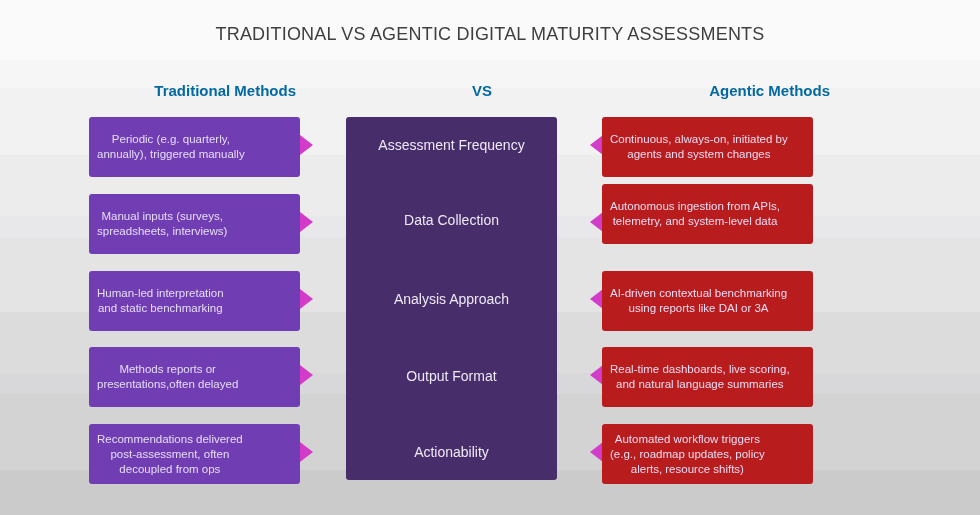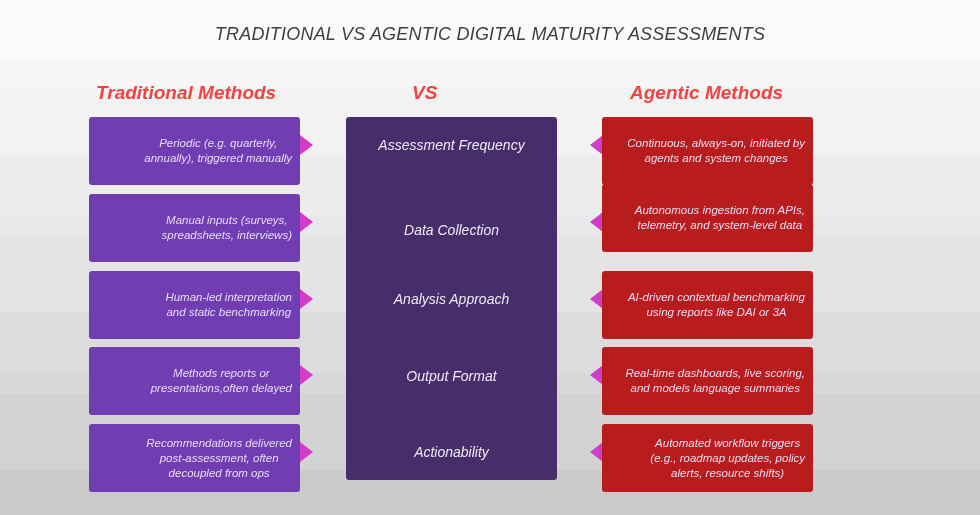--- a/index.html
+++ b/index.html
@@ -1,15 +1,15 @@
 <!DOCTYPE html>
 <html><head>
   <meta charset="utf-8">
   <style>
-    * { box-sizing: border-box; margin: 0; padding: 0; font-style: italic; }
+    * { box-sizing: border-box; margin: 0; padding: 0; }
     html, body { width: 980px; height: 515px; overflow: hidden; }
     body {
       position: relative;
       font-family: "Liberation Sans", "DejaVu Sans", sans-serif;
       background: linear-gradient(to bottom,
         #fafafa 0px, #fafafa 60px,
         #f6f6f7 60px, #f6f6f7 88px,
         #f2f2f2 88px, #f2f2f2 155px,
         #ececec 155px, #ececec 216px,
         #e8e7ea 216px, #e8e7ea 237px,
@@ -18,31 +18,31 @@
         #d8d7da 373px, #d8d7da 394px,
         #d3d3d3 394px, #d3d3d3 470px,
         #cbcbcb 470px, #cbcbcb 515px);
     }
     .title {
       position: absolute; left: 0; top: 24px; width: 980px;
       text-align: center; font-size: 18px; font-weight: 500;
       color: #3f3f3f; letter-spacing: 0.2px;
     }
     .col-head {
-      position: absolute; top: 82px; font-size: 19px; font-weight: bold;
-      color: #ef4444; text-align: left;
+      position: absolute; top: 82px; font-size: 15px; font-weight: bold;
+      color: #0369a1; text-align: right;
     }
     .head-left { left: 96px; width: 200px; }
     .head-vs { left: 412px; width: 80px; }
     .head-right { left: 630px; width: 200px; }
 
     .box {
-      position: absolute; width: 211px; height: 68px; border-radius: 3px;
+      position: absolute; width: 211px; height: 60px; border-radius: 3px;
       color: #e6dcf5; font-size: 11.5px; line-height: 15px;
-      display: flex; align-items: center; justify-content: flex-end;
+      display: flex; align-items: center; justify-content: flex-start;
       text-align: center; padding: 0 8px;
     }
     .box.left { left: 89px; background: #703db3; }
     .box.right { left: 602px; background: #b91c1c; }
     .box span { white-space: pre-line; }
 
     .arrow {
       position: absolute; width: 0; height: 0;
       border-top: 10px solid transparent; border-bottom: 10px solid transparent;
     }
@@ -79,21 +79,21 @@
 <div class="box right" style="top:117px">
   <span>Continuous, always-on, initiated by
 agents and system changes</span>
 </div>
 
 <div class="box left" style="top:194px">
   <span>Manual inputs (surveys,
 spreadsheets, interviews)</span>
 </div>
 <div class="arrow to-right" style="top:212px"></div>
-<div class="center-label" style="top:222px">Data Collection</div>
+<div class="center-label" style="top:212px">Data Collection</div>
 <div class="arrow to-left" style="top:212px"></div>
 <div class="box right" style="top:184px">
   <span>Autonomous ingestion from APIs,
 telemetry, and system-level data</span>
 </div>
 
 <div class="box left" style="top:271px">
   <span>Human-led interpretation
 and static benchmarking</span>
 </div>
@@ -107,21 +107,21 @@
 
 <div class="box left" style="top:347px">
   <span>Methods reports or
 presentations,often delayed</span>
 </div>
 <div class="arrow to-right" style="top:365px"></div>
 <div class="center-label" style="top:368px">Output Format</div>
 <div class="arrow to-left" style="top:365px"></div>
 <div class="box right" style="top:347px">
   <span>Real-time dashboards, live scoring,
-and models language summaries</span>
+and natural language summaries</span>
 </div>
 
 <div class="box left" style="top:424px">
   <span>Recommendations delivered
 post-assessment, often
 decoupled from ops</span>
 </div>
 <div class="arrow to-right" style="top:442px"></div>
 <div class="center-label" style="top:444px">Actionability</div>
 <div class="arrow to-left" style="top:442px"></div>

